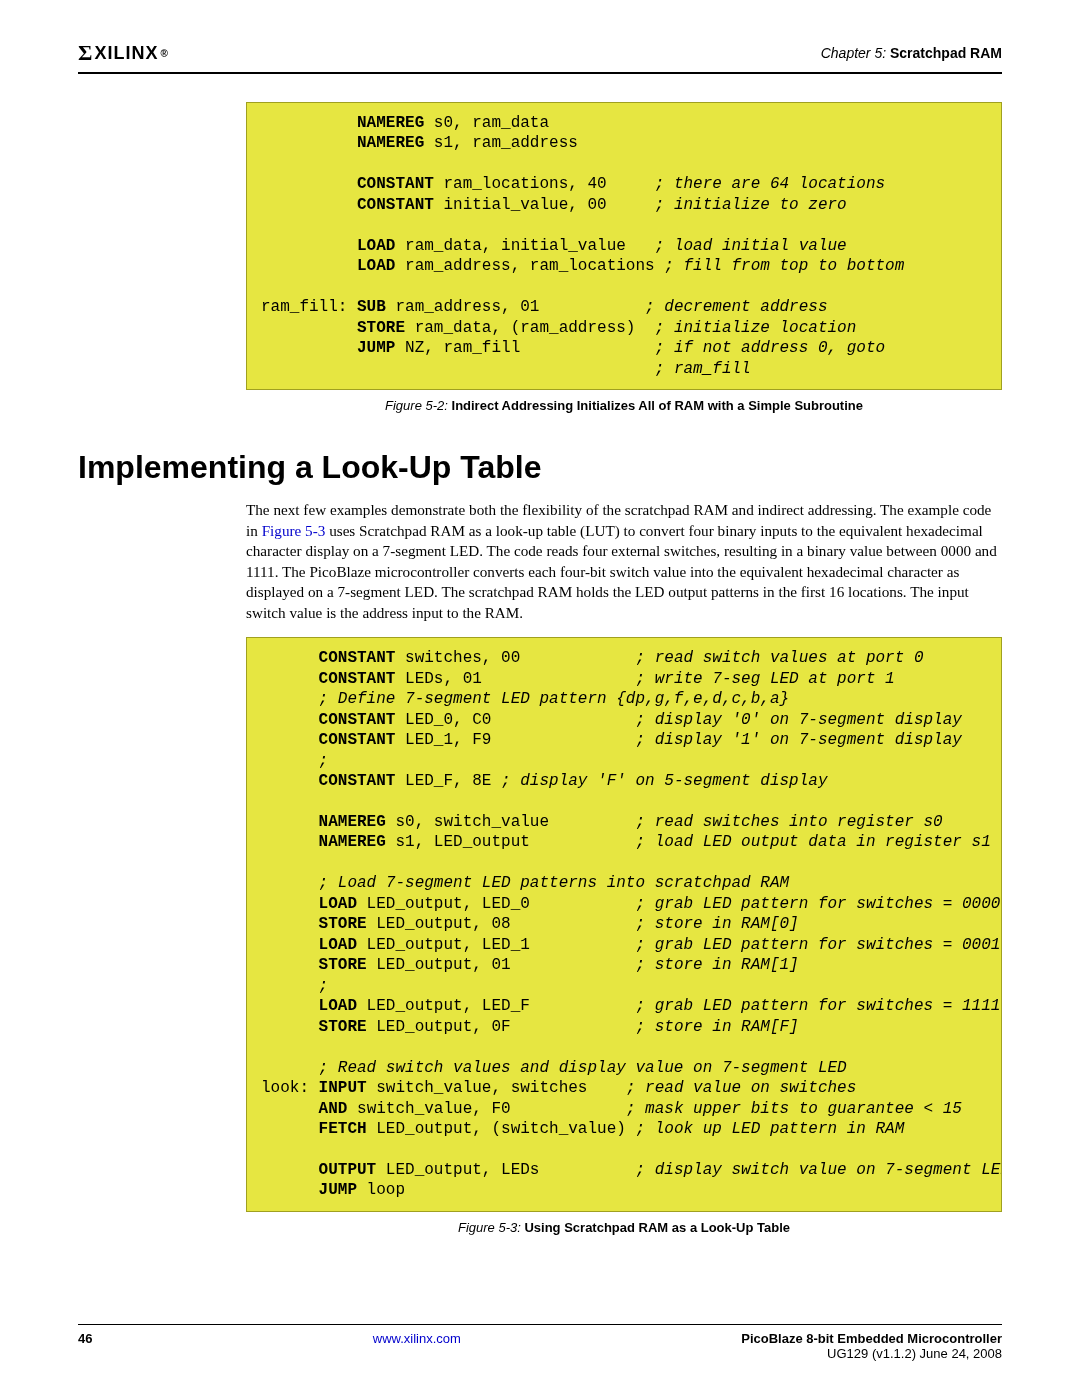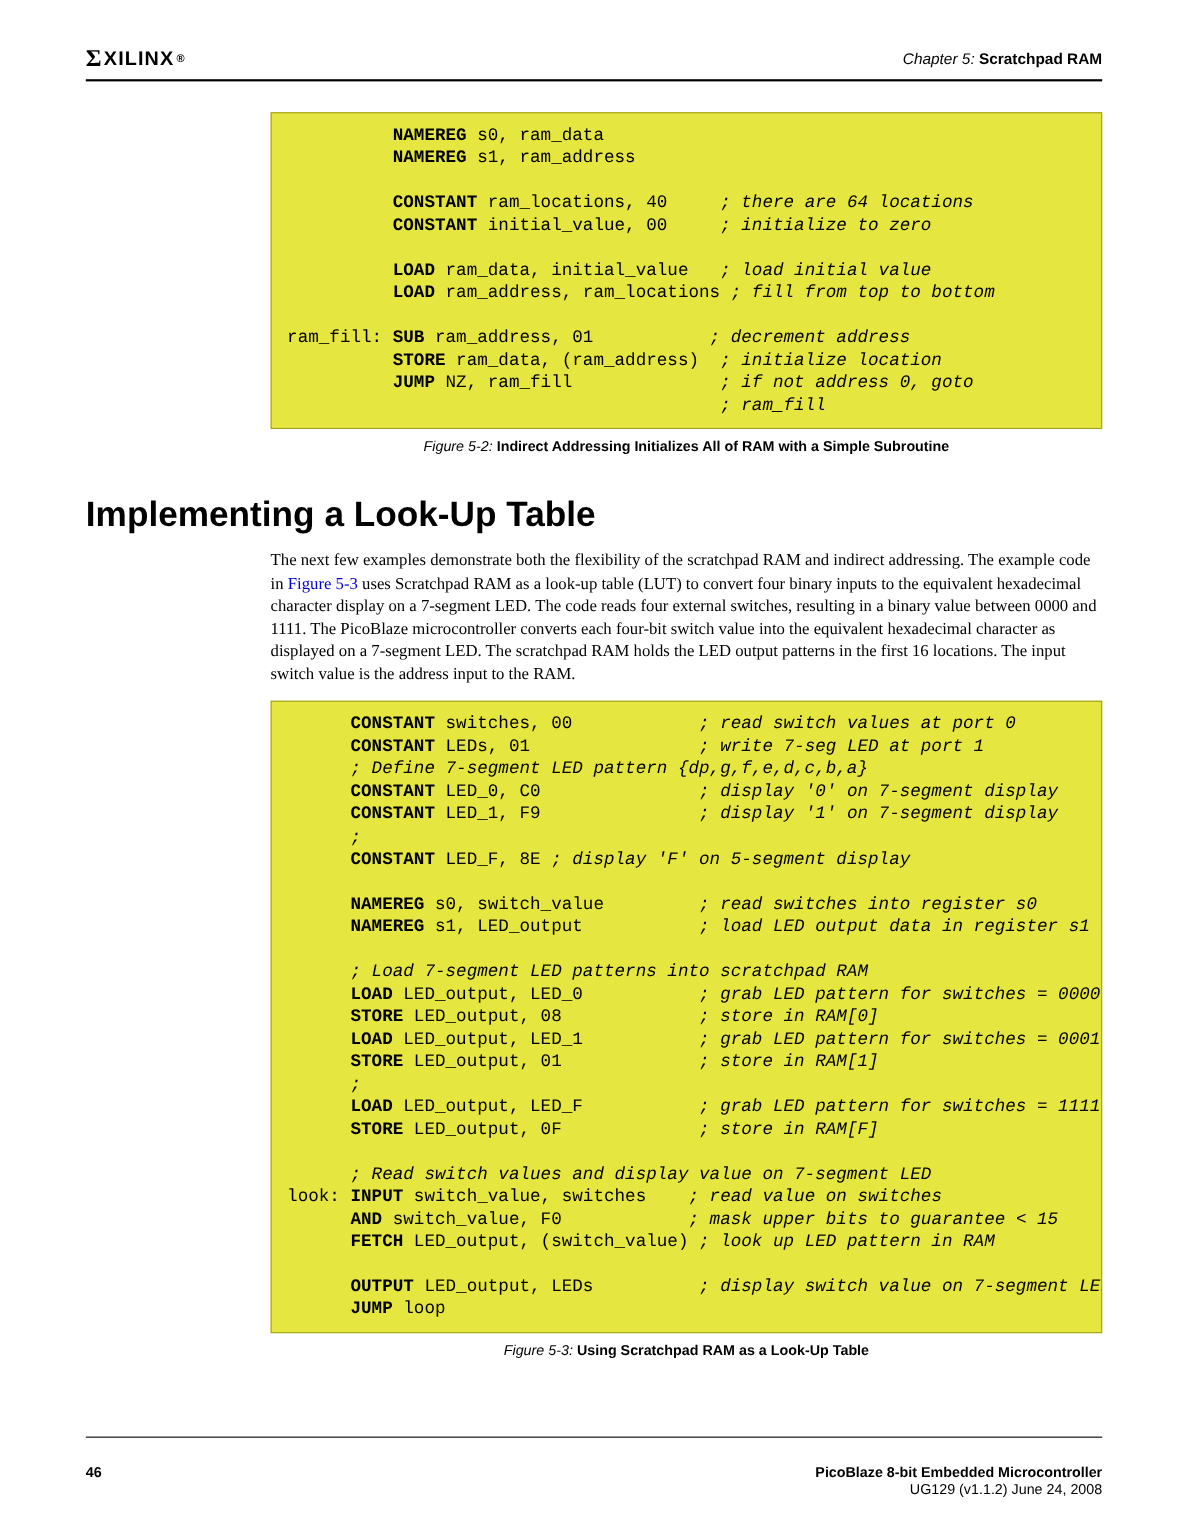--- a/index.html
+++ b/index.html
@@ -84,25 +84,24 @@
     margin: 0 0 14px 0;
     margin-left: 168px;
   }
   a.figref { color: #0000cc; text-decoration: none; font-family: Liberation Serif, serif; }
   .footer {
     position: absolute;
     bottom: 36px;
     left: 78px;
     right: 78px;
     border-top: 1.5px solid #000;
-    padding-top: 24px;
+    padding-top: 6px;
     font-family: Arial, Helvetica, sans-serif;
     font-size: 13px;
     display: flex;
-    justify-content: space-between;
     align-items: flex-start;
   }
   .footer .pnum { font-weight: bold; }
   .footer .url { text-align: center; flex: 1; }
   .footer .url a { color: #0000cc; text-decoration: none; }
   .footer .doc { text-align: right; }
   .footer .doc .t1 { font-weight: bold; display: block; }
   .footer .doc .t2 { display: block; }
   .xsym {
     font-family: "Times New Roman", serif;
@@ -184,19 +183,22 @@
 <span class="tx">      </span><span class="kw">JUMP</span><span class="tx"> loop</span></div>
 
   <div class="fig-caption">
     <span class="fig-label">Figure 5-3:</span>
     <span> </span>
     <span class="fig-title">Using Scratchpad RAM as a Look-Up Table</span>
   </div>
 
   <div class="footer">
     <div class="pnum">46</div>
+    <div class="url">
+      <a>www.xilinx.com</a>
+    </div>
     <div class="doc">
       <span class="t1">PicoBlaze 8-bit Embedded Microcontroller</span>
       <span class="t2">UG129 (v1.1.2) June 24, 2008</span>
     </div>
   </div>
 
 </div>
 
 </body></html>

